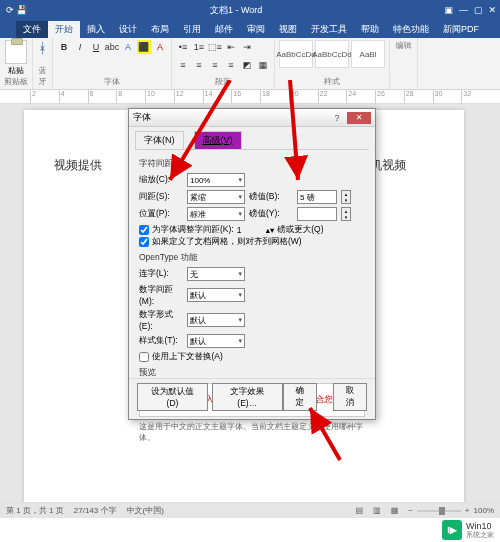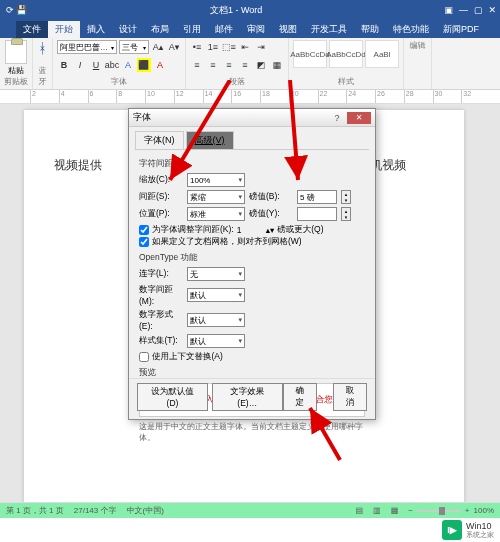--- a/index.html
+++ b/index.html
@@ -33,22 +33,22 @@
   .doc-area { position: absolute; top: 104px; left: 0; right: 0; bottom: 40px; background: #e6e6e6; overflow: hidden; }
   .page { position: absolute; left: 24px; top: 6px; width: 440px; height: 420px; background: #fff; box-shadow: 0 0 4px rgba(0,0,0,.2); padding: 42px 30px; font-size: 12px; line-height: 2.3; color: #333; }
   .page .hl { background: #d0d0d0; color: #c00; }
 
   .dialog { position: absolute; left: 128px; top: 108px; width: 248px; height: 312px; background: #f0f0f0; border: 1px solid #888; box-shadow: 2px 2px 8px rgba(0,0,0,.3); font-size: 9px; }
   .dlg-title { height: 18px; background: linear-gradient(#fff,#e4e4e4); border-bottom: 1px solid #ccc; display: flex; align-items: center; padding: 0 4px; }
   .dlg-title .t { flex: 1; }
   .dlg-title .x { width: 24px; height: 12px; background: #c75050; color: #fff; text-align: center; font-size: 8px; line-height: 12px; margin-left: 2px; }
   .dlg-title .q { width: 16px; text-align: center; color: #555; }
   .dlg-tabs { display: flex; margin: 4px 6px 0; font-size: 9px; border-bottom: 1px solid #ccc; }
-  .dlg-tabs .dt { padding: 2px 8px; border: 1px solid #ccc; border-bottom: none; background: #f0f0f0; margin-right: 2px; }
-  .dlg-tabs .dt.active { background: #737373; text-decoration: underline; }
+  .dlg-tabs .dt { padding: 2px 8px; border: 1px solid #ccc; border-bottom: none; background: #f0f0f0; margin-right: 10px; }
+  .dlg-tabs .dt.active { background: #a21caf; text-decoration: underline; }
   .dlg-body { padding: 4px 10px; }
   .dlg-row { display: flex; align-items: center; margin: 3px 0; gap: 4px; }
   .dlg-row label { width: 44px; font-size: 8.5px; text-align: left; }
   .dlg-row .combo, .dlg-row .num { height: 14px; border: 1px solid #888; background: #fff; font-size: 8px; padding: 0 2px; display: flex; align-items: center; }
   .dlg-row .combo { width: 58px; justify-content: space-between; }
   .dlg-row .combo::after { content: "▾"; font-size: 7px; color: #555; }
   .dlg-row .num { width: 40px; }
   .dlg-row .stepper { width: 10px; height: 14px; display: flex; flex-direction: column; border: 1px solid #888; }
   .dlg-row .stepper span { flex: 1; font-size: 5px; text-align: center; line-height: 6px; background: #eee; }
   .dlg-sec { font-size: 8.5px; margin: 4px 0 2px; color: #333; }
@@ -56,21 +56,21 @@
   .chk input { width: 10px; height: 10px; }
   .preview-box { margin: 4px 0; height: 34px; border: 1px solid #ccc; background: #fff; display: flex; align-items: center; justify-content: center; font-size: 8.5px; color: #c00; padding: 0 4px; text-align: center; }
   .preview-note { font-size: 8px; color: #666; margin-top: 2px; }
   .dlg-buttons { display: flex; justify-content: space-between; padding: 4px 8px; border-top: 1px solid #ddd; position: absolute; bottom: 4px; left: 0; right: 0; }
   .dlg-buttons .left { display: flex; gap: 4px; }
   .dlg-buttons .right { display: flex; gap: 16px; }
   .dlg-buttons button { font-size: 8.5px; padding: 1px 8px; border: 1px solid #888; background: #f4f4f4; }
 
   .arrow { position: absolute; pointer-events: none; }
 
-  .statusbar { position: absolute; left: 0; right: 0; bottom: 24px; height: 16px; background: #86efac; border-top: 1px solid #ddd; display: flex; align-items: center; font-size: 8px; color: #555; padding: 0 6px; gap: 10px; }
+  .statusbar { position: absolute; left: 0; right: 0; bottom: 24px; height: 16px; background: #e5e5e5; border-top: 1px solid #ddd; display: flex; align-items: center; font-size: 8px; color: #555; padding: 0 6px; gap: 10px; }
   .statusbar .spacer { flex: 1; }
   .statusbar .zoom { display: flex; align-items: center; gap: 4px; }
   .statusbar .slider { width: 44px; height: 2px; background: #ccc; position: relative; }
   .statusbar .slider::after { content: ""; position: absolute; left: 50%; top: -3px; width: 6px; height: 8px; background: #888; }
 
   .watermark { position: absolute; right: 6px; bottom: 2px; display: flex; align-items: center; gap: 4px; font-size: 10px; color: #333; }
   .watermark .logo { width: 20px; height: 20px; background: #11b36a; border-radius: 3px; display: flex; align-items: center; justify-content: center; color: #fff; font-weight: bold; font-size: 9px; }
   .watermark .txt { line-height: 1.05; font-size: 9px; }
   .watermark .txt .l2 { font-size: 7px; color: #777; }
 </style>
@@ -113,32 +113,20 @@
       <div class="paste-icon"></div>
       <span>粘贴</span>
     </div>
     <div class="group-label">剪贴板</div>
   </div>
   <div class="group" style="flex:0 0 20px">
     <span style="color:#2b579a;font-size:14px;text-align:center">ᚼ</span>
     <div class="group-label">蓝牙</div>
   </div>
   <div class="group">
-    <div class="group-row">
-      <div class="combo" style="width:60px;border:1px solid #aaa;background:#fff;height:14px;padding:0 2px;font-size:8px;display:flex;align-items:center;justify-content:space-between">
-          <span>阿里巴巴普…</span>
-          <span style="font-size:6px">▾</span>
-        </div>
-      <div class="combo" style="width:30px;border:1px solid #aaa;background:#fff;height:14px;padding:0 2px;font-size:8px;display:flex;align-items:center;justify-content:space-between">
-          <span>三号</span>
-          <span style="font-size:6px">▾</span>
-        </div>
-      <span class="btn">A▴</span>
-      <span class="btn">A▾</span>
-    </div>
     <div class="group-row">
       <span class="btn">
           <b>B</b>
         </span>
       <span class="btn">
           <i>I</i>
         </span>
       <span class="btn">
           <u>U</u>
         </span>

